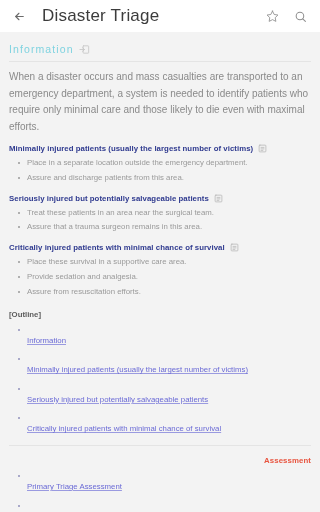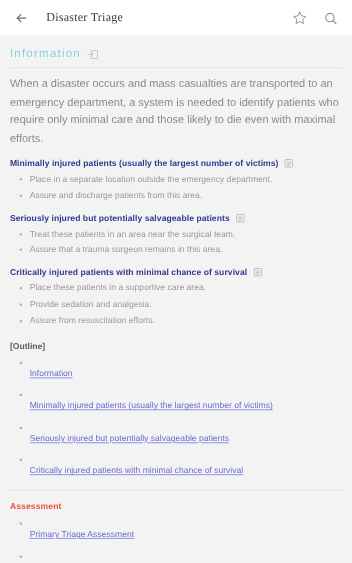--- a/index.html
+++ b/index.html
@@ -33,29 +33,28 @@
   .appbar-back {
     width: 18px;
     height: 18px;
     display: flex;
     align-items: center;
     justify-content: center;
     color: #6b6b6b;
     flex: 0 0 auto;
   }
   .appbar-title {
-    font-size: 11px;
+    font-size: 17px;
     color: #3c3c3c;
     margin-left: 14px;
     letter-spacing: .2px;
     flex: 1 1 auto;
     white-space: nowrap;
     overflow: hidden;
     text-overflow: ellipsis;
-    font-family: Liberation Serif, serif;
   }
   .appbar-action {
     width: 20px;
     height: 20px;
     display: flex;
     align-items: center;
     justify-content: center;
     color: #8e8e8e;
     flex: 0 0 auto;
     margin-left: 8px;
@@ -169,20 +168,21 @@
     text-decoration: underline;
     text-decoration-color: #9a9ae0;
   }
 
   .assessment-head {
     font-size: 7.8px;
     font-weight: bold;
     color: #e8543f;
     margin: 10px 0 3px 0;
     letter-spacing: .1px;
+    text-align: right;
   }
 </style>
 </head>
 <body>
 
 <div class="app">
 
   <div class="appbar">
     <div class="appbar-back">
       <svg width="13" height="13" viewBox="0 0 24 24" fill="none" stroke="currentColor" stroke-width="2" stroke-linecap="round" stroke-linejoin="round">
@@ -257,21 +257,21 @@
       <span class="sub-head-icon">
         <svg width="9" height="9" viewBox="0 0 24 24" fill="none" stroke="currentColor" stroke-width="2" stroke-linecap="round">
           <rect x="3" y="3" width="18" height="18" rx="2"></rect>
           <line x1="8" y1="9" x2="16" y2="9"></line>
           <line x1="8" y1="13" x2="16" y2="13"></line>
           <line x1="8" y1="17" x2="13" y2="17"></line>
         </svg>
       </span>
     </div>
     <ul class="bullets">
-      <li>Place these patients in a supportive care area.</li>
+      <li>Place these survival in a supportive care area.</li>
       <li>Provide sedation and analgesia.</li>
       <li>Assure from resuscitation efforts.</li>
     </ul>
 
     <div class="outline-label">[Outline]</div>
     <ul class="links">
       <li><a href="#">Information</a></li>
       <li><a href="#">Minimally injured patients (usually the largest number of victims)</a></li>
       <li><a href="#">Seriously injured but potentially salvageable patients</a></li>
       <li><a href="#">Critically injured patients with minimal chance of survival</a></li>

